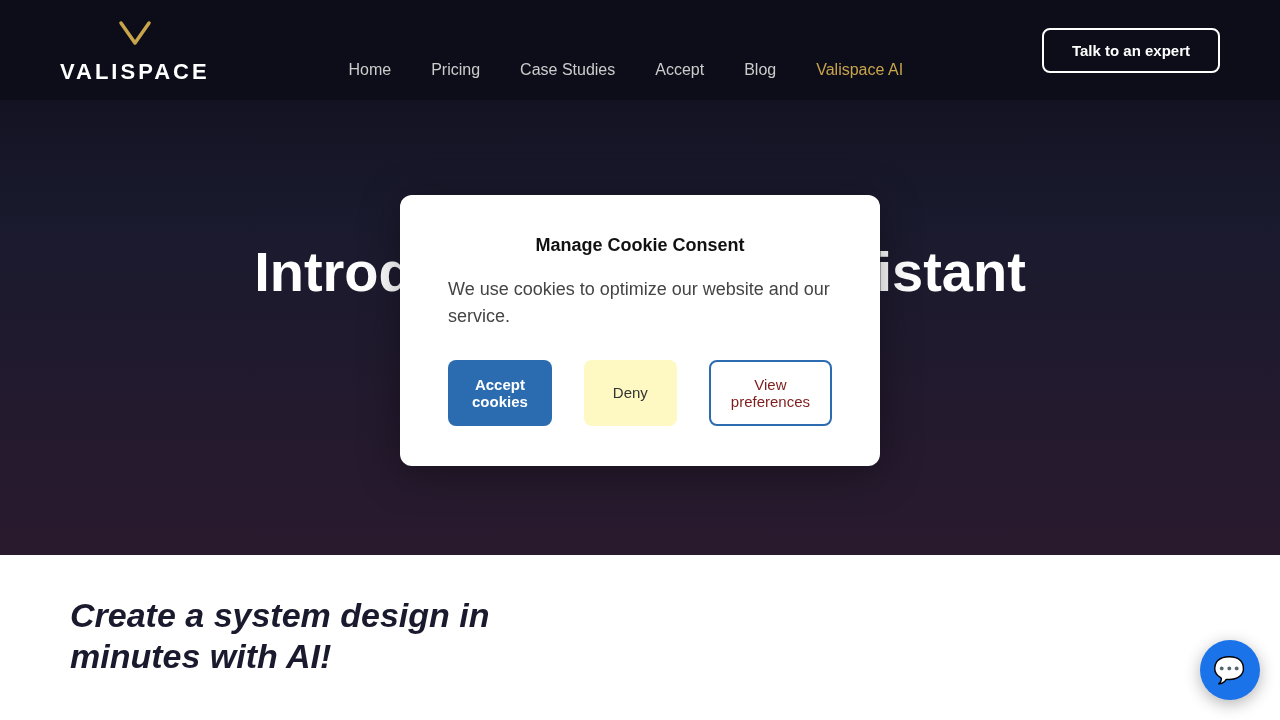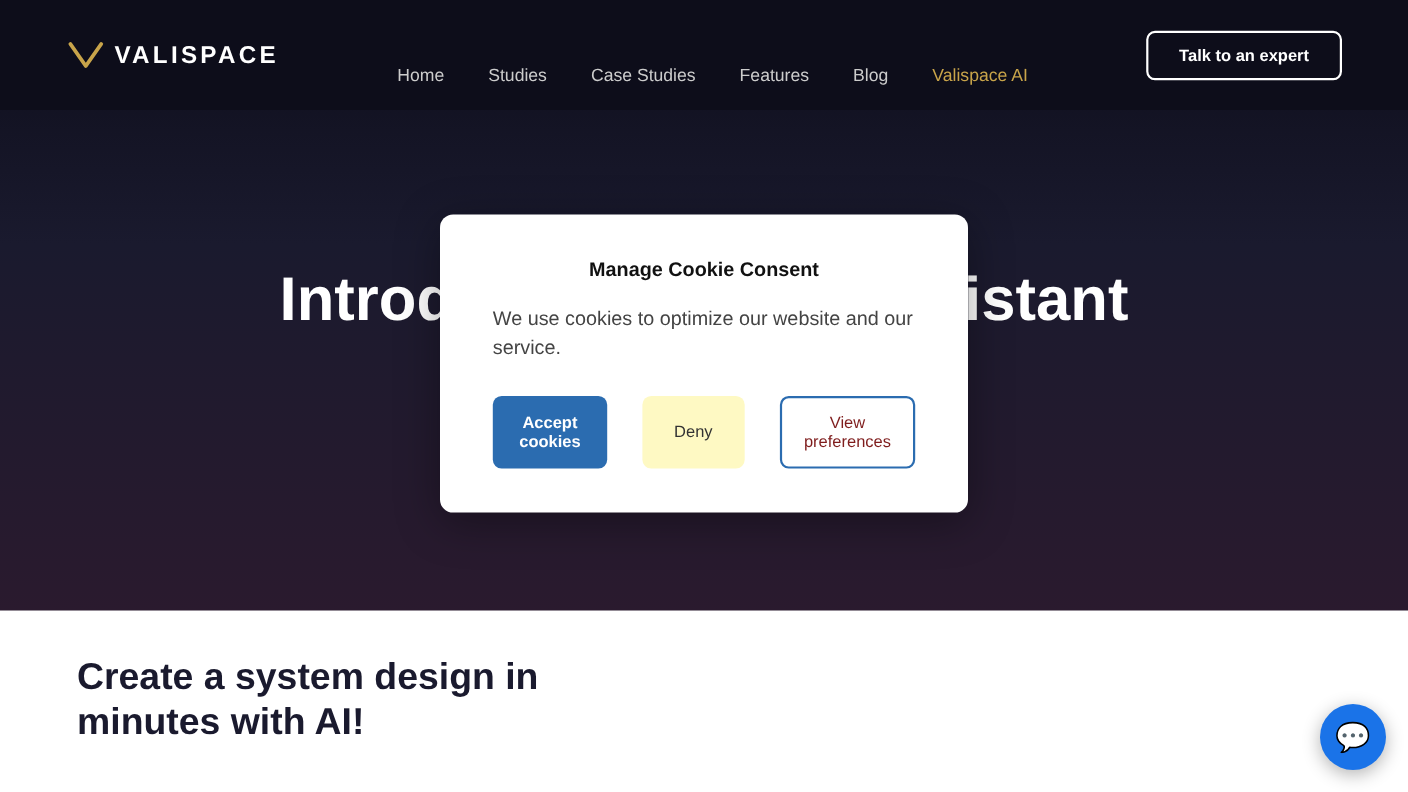--- a/index.html
+++ b/index.html
@@ -84,20 +84,21 @@
 
     
     .bottom-section {
       width: 100%;
       height: 165px;
       background: #fff;
       display: flex;
       align-items: flex-start;
       padding: 40px 70px 0 70px;
       gap: 300px;
+      font-style: italic;
     }
     .bottom-heading {
       color: #1a1a2e;
       font-size: 34px;
       font-weight: 700;
       line-height: 1.2;
       max-width: 480px;
     }
 
     
@@ -193,20 +194,21 @@
       font-weight: 500;
       cursor: pointer;
       flex: 1.3;
     }
 
     
     .logo-wrapper {
       display: flex;
       align-items: center;
       gap: 8px;
+      flex-direction: column;
     }
     .logo-v-shape {
       width: 36px;
       height: 36px;
     }
   </style>
 </head>
 <body>
 
 <nav class="navbar">
@@ -215,27 +217,27 @@
       <path d="M4 8 L18 28 L32 8" stroke="#c8a44a" stroke-width="3.5" fill="none" stroke-linecap="round" stroke-linejoin="round"></path>
     </svg>
     <span class="logo-text">VALISPACE</span>
   </div>
 
   <ul class="nav-links">
     <li>
       <a href="#">Home</a>
     </li>
     <li>
-      <a href="#">Studies</a>
+      <a href="#">Pricing</a>
     </li>
     <li>
       <a href="#">Case Studies</a>
     </li>
     <li>
-      <a href="#">Features</a>
+      <a href="#">Accept</a>
     </li>
     <li>
       <a href="#">Blog</a>
     </li>
     <li>
       <a href="#" class="active">Valispace AI</a>
     </li>
   </ul>
 
   <button class="nav-cta">Talk to an expert</button>

